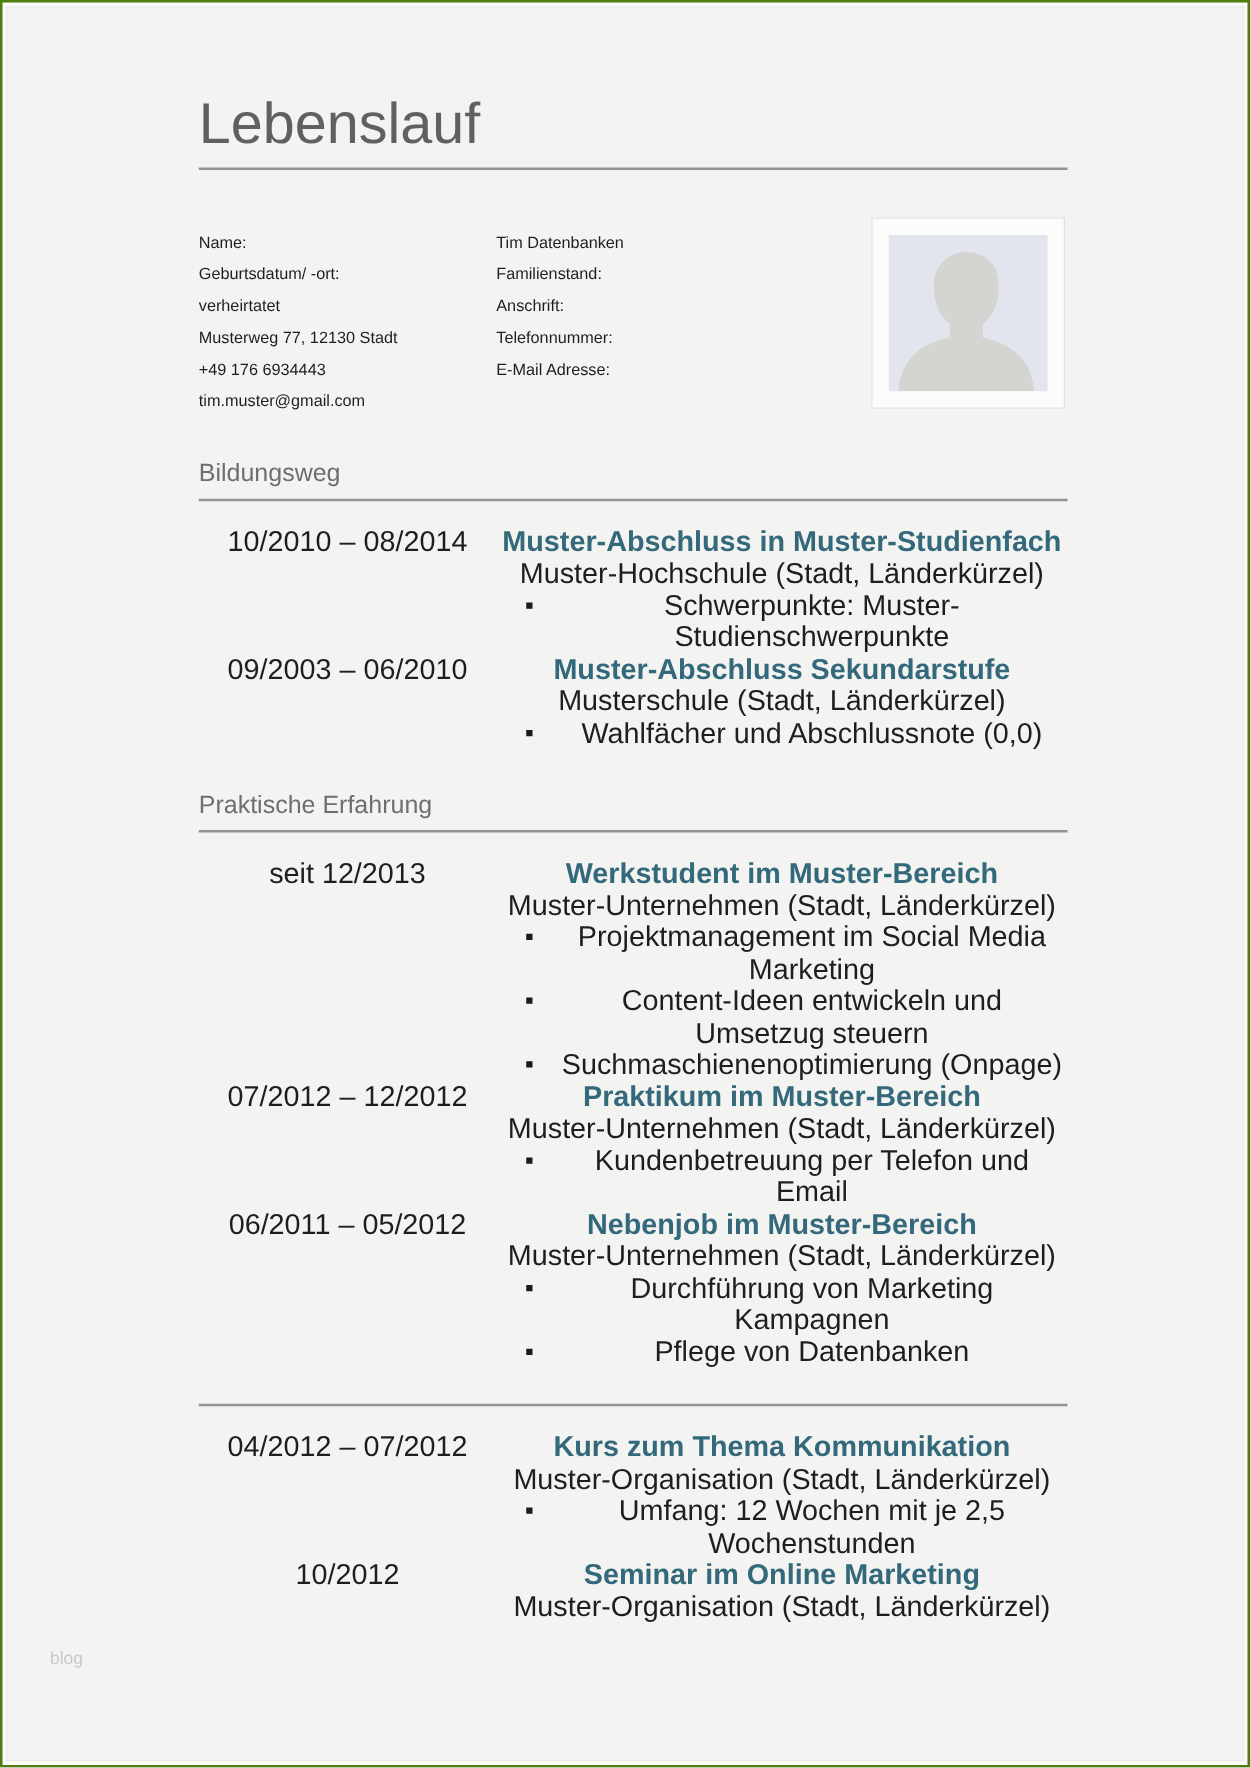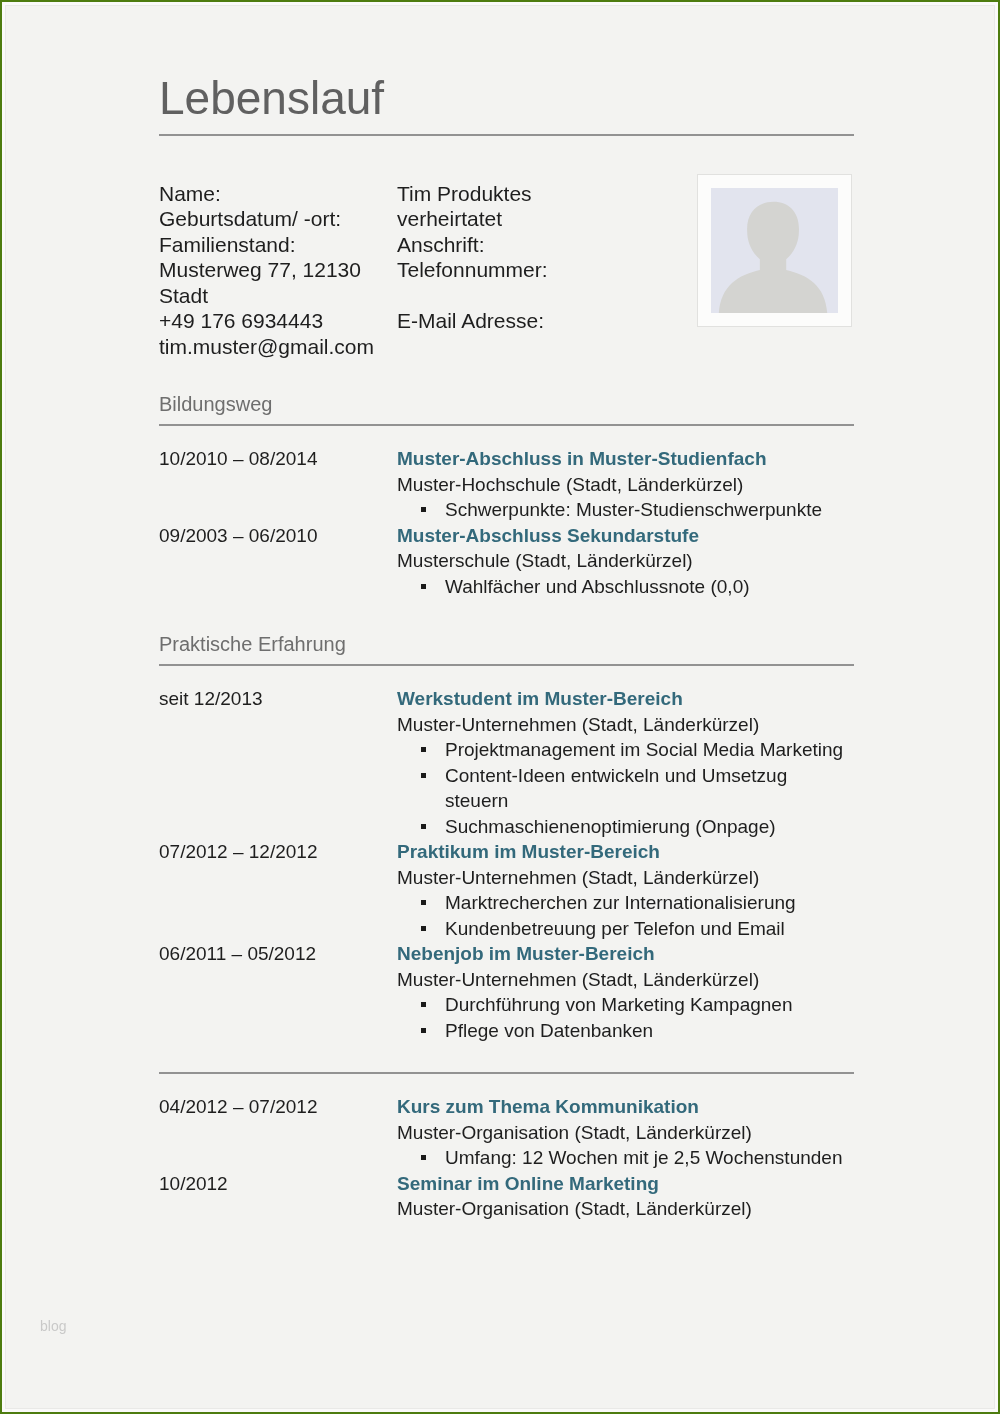--- a/index.html
+++ b/index.html
@@ -39,21 +39,21 @@
     margin: 0;
     height: 0;
   }
   .title-rule { margin-top: 10px; }
 
   
   .personal { margin-top: 45px; }
   .info-grid {
     display: grid;
     grid-template-columns: 238px 1fr;
-    font-size: 21px;
+    font-size: 13px;
     line-height: 25.5px;
   }
 
   
   .photo-frame {
     position: absolute;
     left: 695px;
     top: 172px;
     width: 155px;
     height: 153px;
@@ -74,22 +74,23 @@
   .section-heading {
     margin: 0;
     font-size: 20px;
     line-height: 33px;
     font-weight: 400;
     color: var(--heading-gray, #6e6e6e);
   }
   .section-rule { margin-top: 3px; }
   .entries {
     margin-top: 20px;
-    font-size: 19px;
+    font-size: 23px;
     line-height: 25.5px;
+    text-align: center;
   }
   .entry {
     display: grid;
     grid-template-columns: 238px 1fr;
   }
   .entry-date { white-space: nowrap; }
   .entry-title {
     color: var(--accent-teal, #33697b);
     font-weight: 700;
   }
@@ -120,24 +121,24 @@
 <div class="page">
 
   <div class="content">
 
     <h1 class="page-title">Lebenslauf</h1>
     <hr class="rule title-rule">
 
     <div class="personal">
       <div class="info-grid">
         <div>Name:</div>
-        <div>Tim Produktes</div>
+        <div>Tim Datenbanken</div>
         <div>Geburtsdatum/ -ort:</div>
+        <div>Familienstand:</div>
         <div>verheirtatet</div>
-        <div>Familienstand:</div>
         <div>Anschrift:</div>
         <div>Musterweg 77, 12130 Stadt</div>
         <div>Telefonnummer:</div>
         <div>+49 176 6934443</div>
         <div>E-Mail Adresse:</div>
         <div>tim.muster@gmail.com</div>
       </div>
     </div>
 
     <div class="section">
@@ -187,21 +188,20 @@
             </ul>
           </div>
         </div>
 
         <div class="entry">
           <div class="entry-date">07/2012 – 12/2012</div>
           <div class="entry-body">
             <div class="entry-title">Praktikum im Muster-Bereich</div>
             <div class="entry-subtitle">Muster-Unternehmen (Stadt, Länderkürzel)</div>
             <ul class="bullets">
-              <li>Marktrecherchen zur Internationalisierung</li>
               <li>Kundenbetreuung per Telefon und Email</li>
             </ul>
           </div>
         </div>
 
         <div class="entry">
           <div class="entry-date">06/2011 – 05/2012</div>
           <div class="entry-body">
             <div class="entry-title">Nebenjob im Muster-Bereich</div>
             <div class="entry-subtitle">Muster-Unternehmen (Stadt, Länderkürzel)</div>

